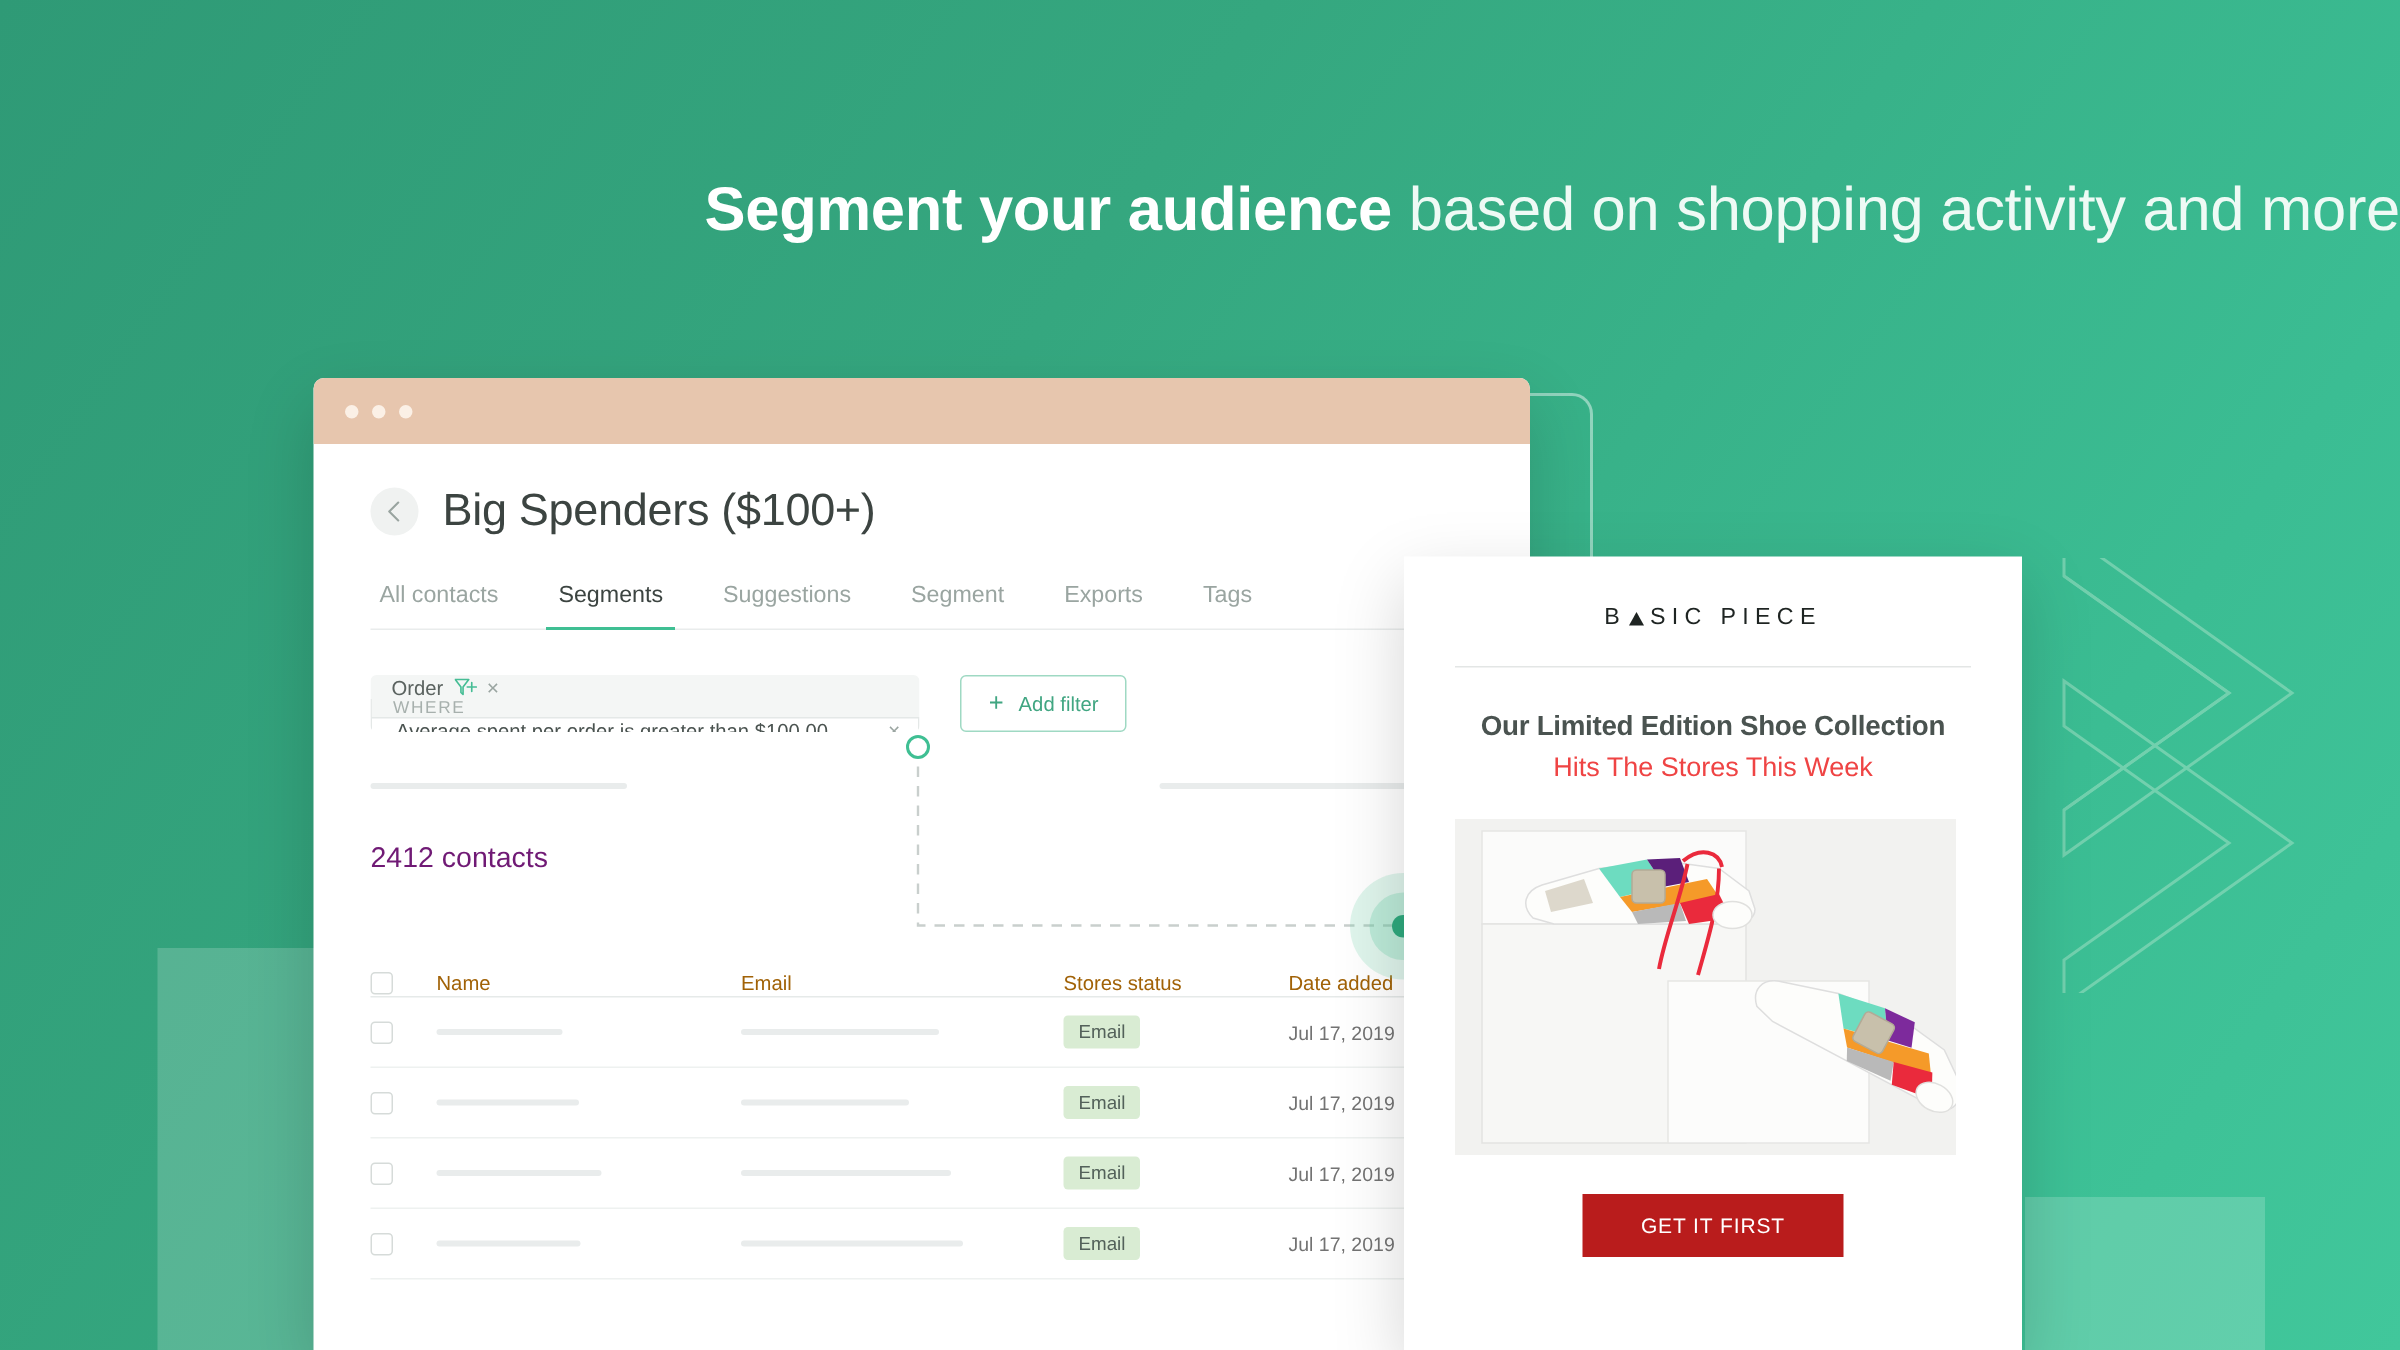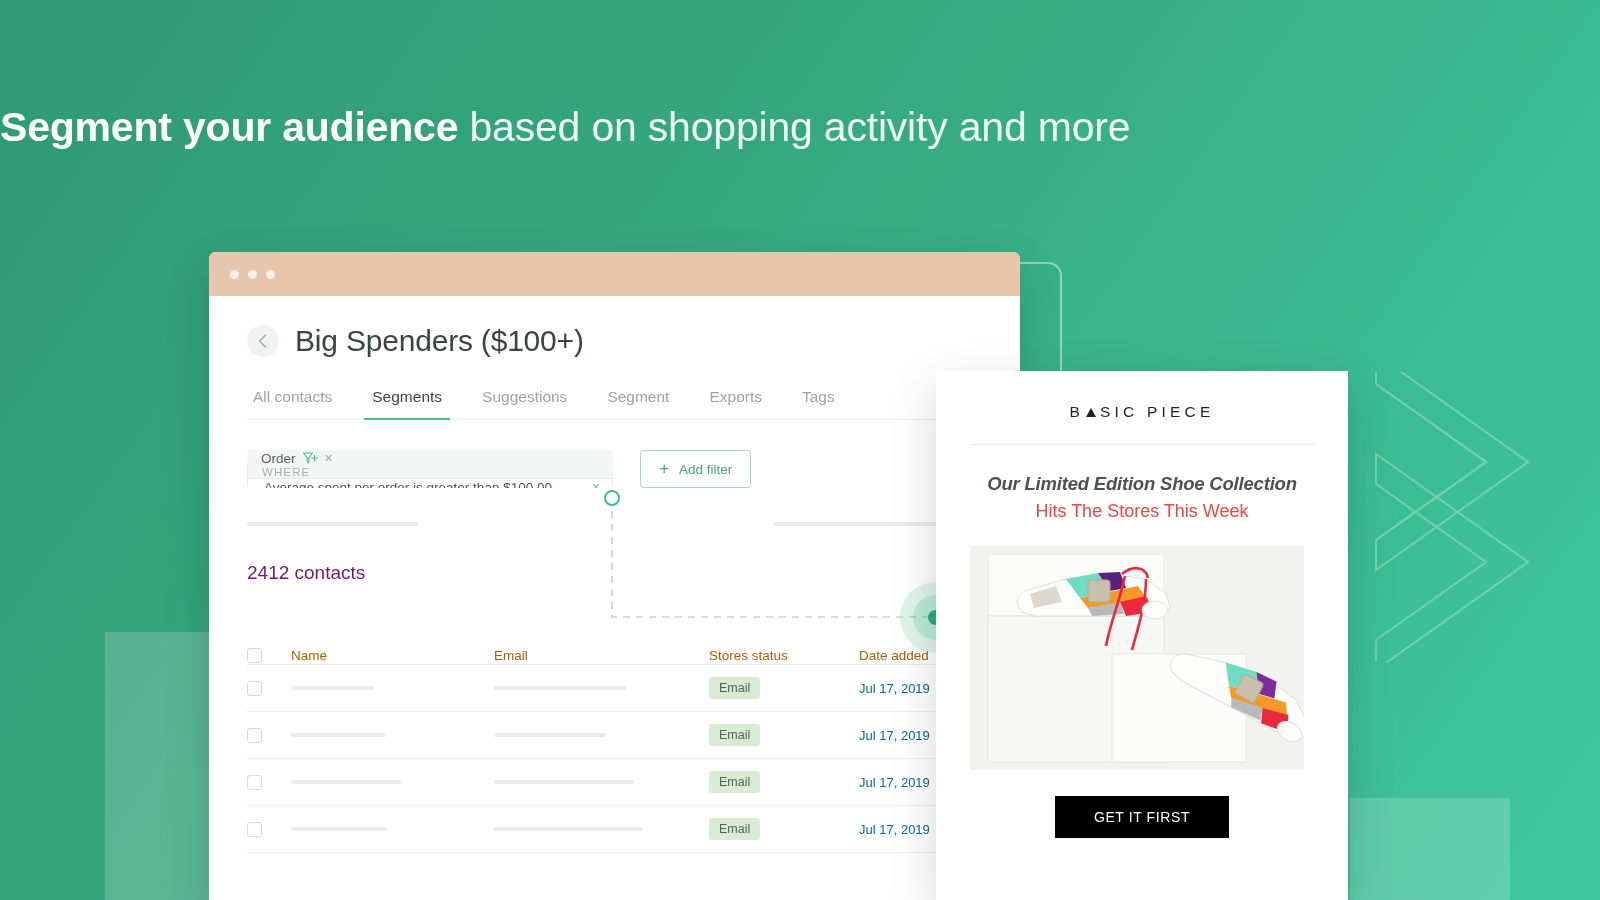--- a/index.html
+++ b/index.html
@@ -32,23 +32,23 @@
     left: 1368px;
     top: 372px;
     width: 232px;
     height: 290px;
     opacity: 0.55;
   }
 
   
   #headline {
     position: absolute;
-    left: 0; top: 96px;
+    left: 0; top: 108px;
     width: 1600px;
-    text-align: left;
+    text-align: right;
     color: #ffffff;
     font-size: 41px;
     line-height: 62px;
     letter-spacing: -0.2px;
     white-space: nowrap;
   }
   #headline .hl-strong { font-weight: 700; }
   #headline .hl-light  { font-weight: 300; color: #eefaf5; }
 
   
@@ -216,21 +216,21 @@
     background: #fff;
   }
   .badge-email {
     display: inline-block;
     background: #d9ecd3;
     color: #53615a;
     font-size: 12.5px;
     padding: 4px 10px;
     border-radius: 3px;
   }
-  .date-cell { font-size: 13px; color: #0369a1; }
+  .date-cell { font-size: 13px; color: #737373; }
 
   
   #callout-svg {
     position: absolute;
     left: 560px; top: 470px;
     width: 430px; height: 175px;
     pointer-events: none;
   }
   #callout-dot-outline {
     position: absolute;
@@ -286,40 +286,39 @@
     height: 1px;
     background: #e3e6e5;
   }
   #email-headline {
     margin-top: 26px;
     font-size: 18.5px;
     font-weight: 700;
     color: #4a5350;
     line-height: 25px;
     letter-spacing: -0.2px;
-    font-style: italic;
   }
   #email-subheadline {
     margin-top: 3px;
     font-size: 18px;
     font-weight: 400;
     color: #ef4444;
     line-height: 25px;
   }
   #email-image {
     margin-top: 22px;
     width: 334px; height: 224px;
     background: linear-gradient(180deg, #f3f3f1 0%, #ececeb 100%);
     position: relative;
     overflow: hidden;
   }
   #cta-button {
     margin: 26px auto 0 auto;
     width: 174px; height: 42px;
-    background: #000000;
+    background: #b91c1c;
     color: #ffffff;
     font-size: 14px;
     letter-spacing: 0.6px;
     display: flex; align-items: center; justify-content: center;
   }
 </style>
 </head>
 <body>
 
 <div id="stage">

